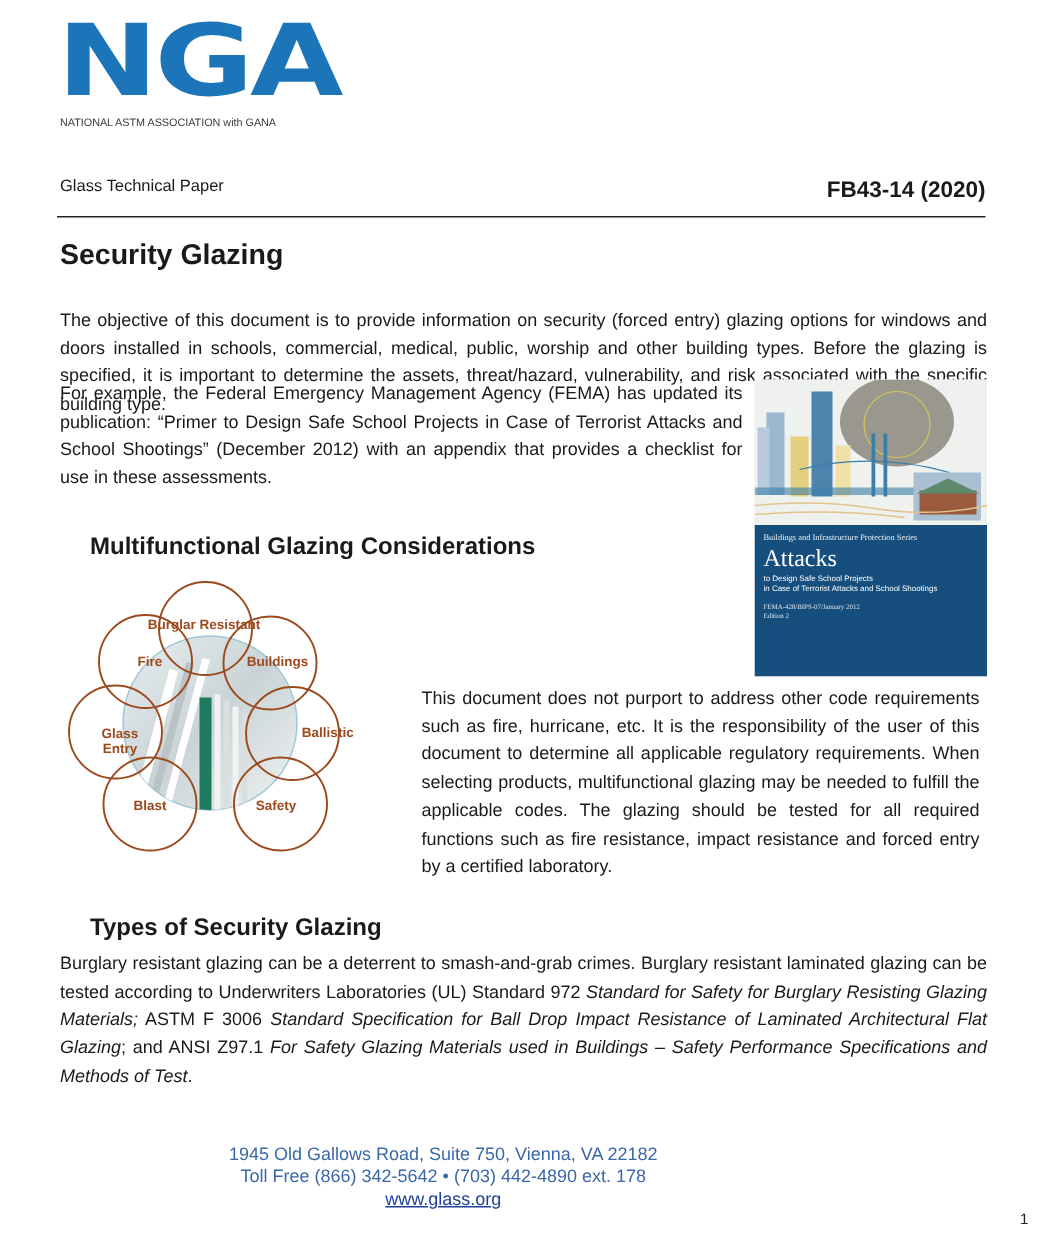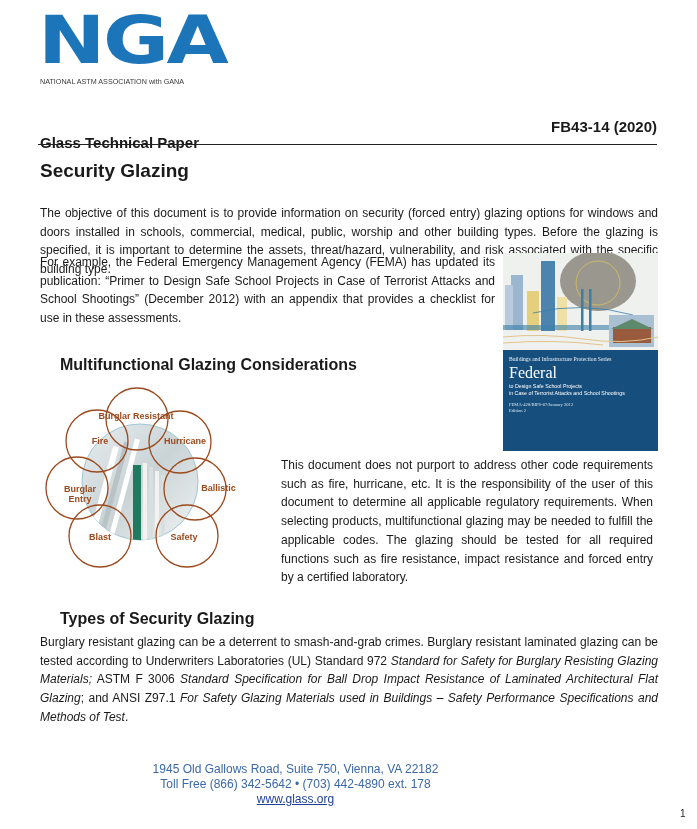--- a/index.html
+++ b/index.html
@@ -3,21 +3,21 @@
 <meta charset="utf-8">
 <style>
   * { box-sizing: border-box; margin: 0; padding: 0; }
   html, body { width: 697px; height: 829px; background: #ffffff; overflow: hidden; }
   body { position: relative; font-family: "Liberation Sans", "DejaVu Sans", sans-serif; color: #1a1a1a; }
 
   .logo { position: absolute; left: 38px; top: 8px; width: 185px; height: 80px; }
   .logo-letters { position: absolute; left: 0; top: 0; font-family: "DejaVu Sans", sans-serif; font-weight: bold; font-size: 66px; letter-spacing: -2px; color: #1c75b9; line-height: 66px; transform: scaleX(1.22); transform-origin: left top; }
   .logo-sub { position: absolute; left: 2px; top: 69px; font-size: 7.2px; color: #3a3a3a; white-space: nowrap; letter-spacing: 0px; }
 
-  .hdr-left { position: absolute; left: 40px; top: 134px; font-weight: bold; font-size: 15px; }
+  .hdr-left { position: absolute; left: 40px; top: 118px; font-weight: normal; font-size: 11px; }
   .hdr-right { position: absolute; right: 40px; top: 118px; font-weight: bold; font-size: 15px; }
   .hdr-rule { position: absolute; left: 38px; right: 40px; top: 144px; height: 0; border-top: 1.5px solid #222; }
 
   .title { position: absolute; left: 40px; top: 160px; font-weight: bold; font-size: 19px; }
 
   .para { position: absolute; font-size: 12px; line-height: 18.7px; text-align: justify; color: #1a1a1a; }
   .p1 { left: 40px; top: 204px; width: 618px; }
   .p2 { left: 40px; top: 253px; width: 455px; }
   .p3 { left: 281px; top: 456px; width: 372px; }
   .p4 { left: 40px; top: 633px; width: 618px; }
@@ -86,21 +86,21 @@
       <rect x="0" y="72" width="110" height="5" fill="#3a7fa8" opacity="0.6"></rect>
       <rect x="106" y="62" width="45" height="32" fill="#a9bfd2"></rect>
       <rect x="110" y="74" width="38" height="16" fill="#9a5a3e"></rect>
       <polygon points="108,76 129,66 150,76" fill="#5d8a6c"></polygon>
       <path d="M0 84 Q 40 80 80 86 T 155 84" stroke="#e3c48a" stroke-width="1" fill="none"></path>
       <path d="M0 90 Q 50 86 100 92" stroke="#e3c48a" stroke-width="1" fill="none"></path>
     </svg>
   </div>
   <div class="cover-band">
     <div class="cb-series">Buildings and Infrastructure Protection Series</div>
-    <div class="cb-title">Federal</div>
+    <div class="cb-title">Attacks</div>
     <div class="cb-sub">to Design Safe School Projects</div>
     <div class="cb-sub" style="margin-top:0">in Case of Terrorist Attacks and School Shootings</div>
     <div class="cb-id">FEMA-428/BIPS-07/January 2012</div>
     <div class="cb-id" style="margin-top:0">Edition 2</div>
   </div>
 </div>
 
 <div class="subhead sh1">Multifunctional Glazing Considerations</div>
 
 <div class="diagram">
@@ -130,25 +130,25 @@
       <circle cx="97" cy="34" r="31"></circle>
       <circle cx="140" cy="57" r="31"></circle>
       <circle cx="155" cy="104" r="31"></circle>
       <circle cx="147" cy="151" r="31"></circle>
       <circle cx="60" cy="151" r="31"></circle>
       <circle cx="37" cy="103" r="31"></circle>
       <circle cx="57" cy="56" r="31"></circle>
     </g>
   </svg>
   <div class="dlabel" style="left:96px;top:31px;">Burglar Resistant</div>
-  <div class="dlabel" style="left:145px;top:56px;">Hurricane</div>
+  <div class="dlabel" style="left:145px;top:56px;">Buildings</div>
   <div class="dlabel" style="left:157px;top:103px;padding-left:43px;">Ballistic</div>
   <div class="dlabel" style="left:144px;top:152px;">Safety</div>
   <div class="dlabel" style="left:60px;top:152px;">Blast</div>
-  <div class="dlabel" style="left:40px;top:109px;width:44px;white-space:normal;">Burglar Entry</div>
+  <div class="dlabel" style="left:40px;top:109px;width:44px;white-space:normal;">Glass Entry</div>
   <div class="dlabel" style="left:60px;top:56px;">Fire</div>
 </div>
 
 <p class="para p3">This document does not purport to address other code requirements such as fire, hurricane, etc. It is the responsibility of the user of this document to determine all applicable regulatory requirements. When selecting products, multifunctional glazing may be needed to fulfill the applicable codes. The glazing should be tested for all required functions such as fire resistance, impact resistance and forced entry by a certified laboratory.</p>
 
 <div class="subhead sh2">Types of Security Glazing</div>
 
 <p class="para p4"><span>Burglary resistant glazing can be a deterrent to smash-and-grab crimes.  Burglary resistant laminated glazing can be tested according to Underwriters Laboratories (UL) Standard 972 </span><em>Standard for Safety for Burglary Resisting Glazing Materials;</em><span> ASTM F 3006 </span><em>Standard Specification for Ball Drop Impact Resistance of Laminated Architectural Flat Glazing</em><span>; and ANSI Z97.1 </span><em>For Safety Glazing Materials used in Buildings – Safety Performance Specifications and Methods of Test</em><span>.</span></p>
 
 <div class="footer f1">1945 Old Gallows Road, Suite 750, Vienna, VA 22182</div>

